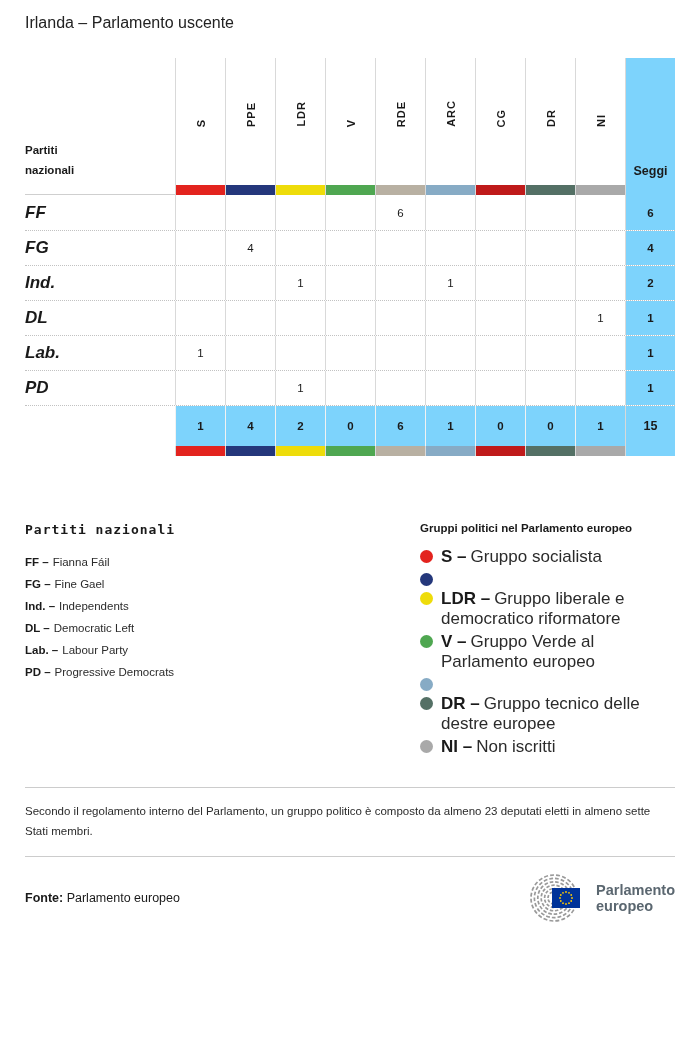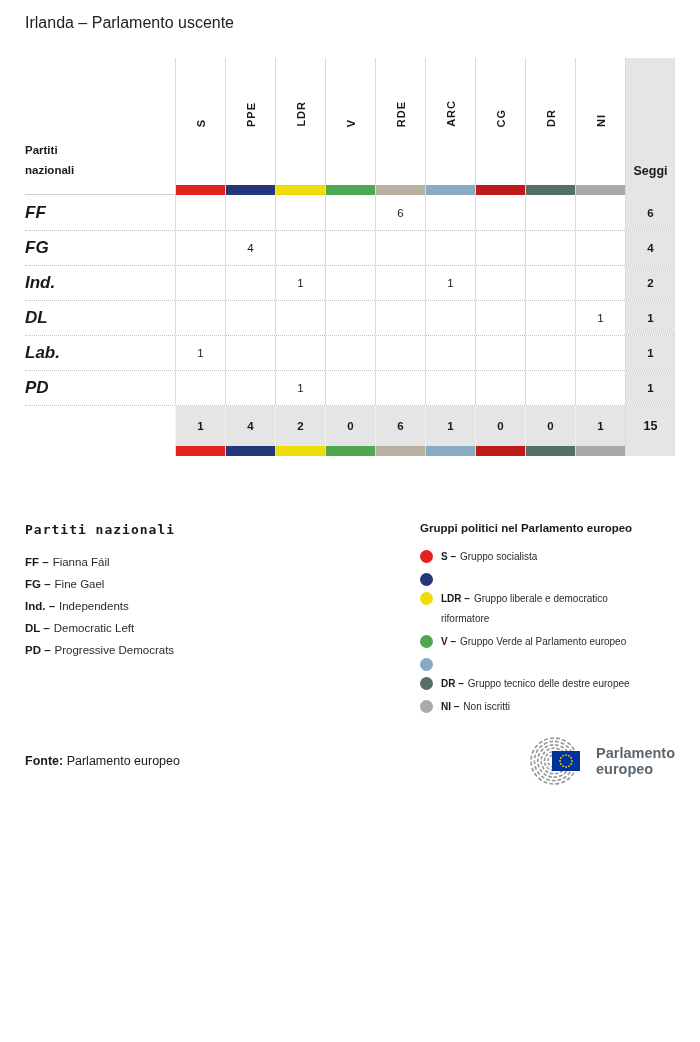--- a/index.html
+++ b/index.html
@@ -12,21 +12,21 @@
   .page { width:700px; height:1042px; padding:0 25px; position:relative; }
 
   
   .pg-title { padding-top:21px; font-size:15.5px; font-weight:700; letter-spacing:0.1px; }
   .pg-subtitle { margin-top:14px; font-size:16px; font-weight:400; color:#222; }
 
   
   .seats-table { margin-top:26px; width:650px; }
   .grid { display:grid; grid-template-columns:150px repeat(9,50px) 50px; }
   .gl { border-left:1px solid #d9d9d9; }
-  .sg { background:#e5e5e5; }
+  .sg { background:#7dd3fc; }
 
   .thead { height:127px; }
   .thead .corner { display:flex; align-items:flex-end; padding-bottom:5px; }
   .corner span { display:inline-block; width:60px; font-weight:700; font-size:11.5px; line-height:20px; }
   .thead .gcell { display:flex; align-items:flex-end; justify-content:center; padding-bottom:58px; }
   .vlabel { writing-mode:vertical-rl; transform:rotate(180deg);
             font-weight:700; font-size:11px; letter-spacing:1px; }
   .thead .seatscell { display:flex; align-items:flex-end; justify-content:center;
             padding-bottom:7px; font-weight:700; font-size:12.5px; }
 
@@ -53,21 +53,21 @@
                     font-weight:700; letter-spacing:1px; }
   .lp-items { margin-top:14px; }
   .lp-item { font-size:11.5px; line-height:22px; color:#2b2b2b; }
   .lp-item .abbr { font-weight:700; color:#1a1a1a; margin-right:4px; }
 
   .legend-right { flex:1; }
   .legend-right h3 { font-size:11.5px; font-weight:700; }
   .lg-items { margin-top:13px; }
   .lg-item { display:flex; margin-bottom:3px; }
   .dot { width:13px; height:13px; border-radius:50%; flex:0 0 13px; margin-top:3px; }
-  .lg-text { margin-left:8px; font-size:10px; line-height:20px; color:#2b2b2b; width:215px; }
+  .lg-text { margin-left:8px; font-size:17px; line-height:20px; color:#2b2b2b; width:215px; }
   .lg-text .abbr { font-weight:700; color:#1a1a1a; margin-right:4px; }
 
   
   .note-section { margin-top:27px; border-top:1px solid #ccc; border-bottom:1px solid #ccc;
                   padding:13px 0 15px; }
   .note-section p { font-size:11.5px; line-height:20px; color:#2b2b2b; }
 
   .source-row { margin-top:14px; display:flex; justify-content:space-between; align-items:center; }
   .source { font-size:12.5px; }
   .source .b { font-weight:700; }
@@ -246,20 +246,21 @@
 
   <div class="legends">
 
     <div class="legend-left">
       <h3>Partiti nazionali</h3>
       <div class="lp-items">
         <div class="lp-item"><span class="abbr">FF –</span><span>Fianna Fáil</span></div>
         <div class="lp-item"><span class="abbr">FG –</span><span>Fine Gael</span></div>
         <div class="lp-item"><span class="abbr">Ind. –</span><span>Independents</span></div>
         <div class="lp-item"><span class="abbr">DL –</span><span>Democratic Left</span></div>
+        <div class="lp-item"><span class="abbr">Lab. –</span><span>Labour Party</span></div>
         <div class="lp-item"><span class="abbr">PD –</span><span>Progressive Democrats</span></div>
       </div>
     </div>
 
     <div class="legend-right">
       <h3>Gruppi politici nel Parlamento europeo</h3>
       <div class="lg-items">
         <div class="lg-item">
             <span class="dot" style="background: rgb(227, 35, 30);"></span>
             <span class="lg-text"><span class="abbr">S –</span><span>Gruppo socialista</span></span>
@@ -283,20 +284,23 @@
             <span class="lg-text"><span class="abbr">DR –</span><span>Gruppo tecnico delle destre europee</span></span>
           </div>
         <div class="lg-item">
             <span class="dot" style="background: rgb(169, 169, 169);"></span>
             <span class="lg-text"><span class="abbr">NI –</span><span>Non iscritti</span></span>
           </div>
       </div>
     </div>
   </div>
 
+  <div class="note-section">
+    <p>Secondo il regolamento interno del Parlamento, un gruppo politico è composto da almeno 23 deputati eletti in almeno sette Stati membri.</p>
+  </div>
 
   <div class="source-row">
     <div class="source">
       <span class="b">Fonte:</span>
       <span>Parlamento europeo</span>
     </div>
     <div class="ep-logo">
       <svg width="62" height="54" viewBox="0 0 62 54" aria-hidden="true">
         <g fill="none" stroke="#9a9a9a" stroke-width="1.7">
           <circle cx="28" cy="27" r="6" stroke-dasharray="3 1.6"></circle>

